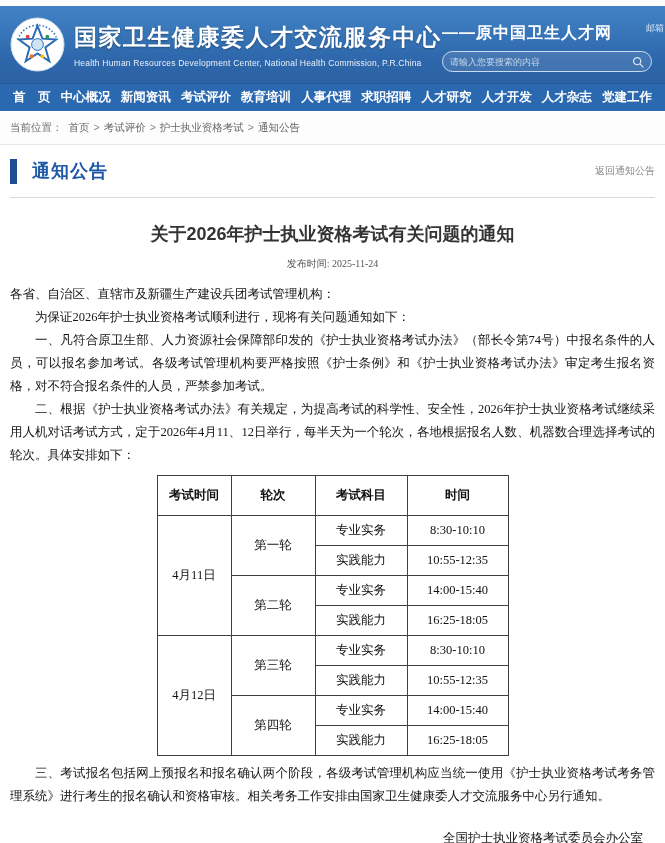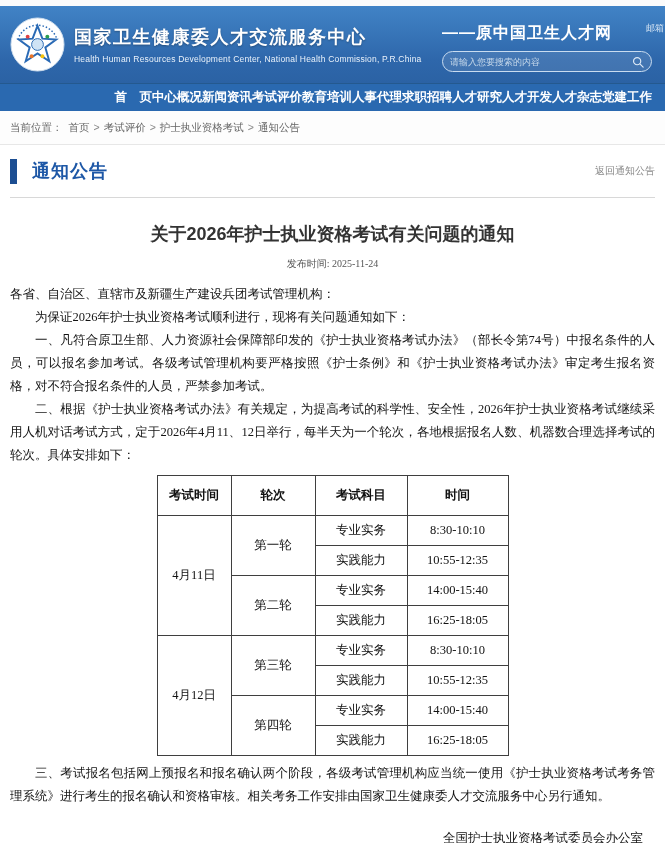--- a/index.html
+++ b/index.html
@@ -9,36 +9,36 @@
 
   
   .top-strip { height:6px; background:#fbfbfb; }
 
   
   .site-header { position:relative; height:77px;
     background:linear-gradient(180deg,#4183c6 0%,#2e67ab 70%,#2b62a4 100%);
     display:flex; align-items:center; padding:0 10px; }
   .logo-wrap { width:55px; height:55px; flex:0 0 auto; cursor:pointer; }
   .title-block { margin-left:9px; color:#fff; }
-  .site-title { font-size:18px; font-weight:bold; letter-spacing:1.5px;
+  .site-title { font-size:23px; font-weight:bold; letter-spacing:1.5px;
     text-shadow:0 1px 2px rgba(0,0,0,.3); white-space:nowrap; }
   .site-subtitle { font-size:8.5px; margin-top:5px; color:#e9f2fb; letter-spacing:.2px; }
   .header-right { margin-left:auto; display:flex; flex-direction:column; width:213px; padding-top:6px; }
   .site-alias { color:#fff; font-size:16px; font-weight:bold; letter-spacing:1px; white-space:nowrap; }
   .search-box { margin-top:7px; width:210px; height:21px; border:1px solid #c9dcf0;
     border-radius:11px; background:rgba(255,255,255,.10); display:flex; align-items:center; padding:0 7px; }
   .search-input { flex:1; background:transparent; border:none; outline:none;
     color:#eaf2fb; font-size:9px; font-family:Liberation Sans, sans-serif; }
   .search-input::placeholder { color:#c6d8ea; }
   .search-icon { width:12px; height:12px; display:block; cursor:pointer; }
   .mail-link { position:absolute; top:16px; right:1px; color:#d9e7f5; font-size:9px; cursor:pointer; }
 
   
   .main-nav { height:28px; background:#2a69b0; border-top:1px solid #24598f;
-    display:flex; align-items:center; justify-content:flex-end; padding:0 13px; }
+    display:flex; align-items:center; justify-content:space-between; padding:0 13px; }
   .nav-item { color:#fff; font-size:12.5px; font-weight:bold; text-decoration:none;
     white-space:nowrap; cursor:pointer; }
 
   
   .breadcrumb { height:34px; display:flex; align-items:center; padding:16px 10px;
     font-size:10.5px; color:#666; border-bottom:1px solid #e7e7e7; background:#fdfdfd; }
   .bc-label { color:#666; }
   .bc-item { color:#666; margin:0 4px; cursor:pointer; }
   .bc-item:first-of-type { margin-left:6px; }
   .bc-sep { color:#888; }

